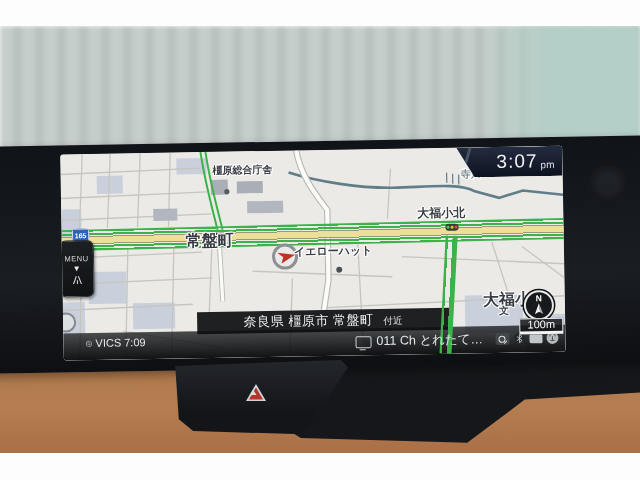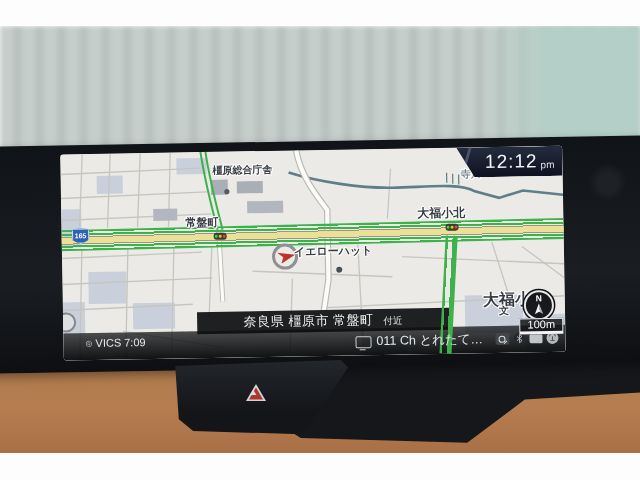--- a/index.html
+++ b/index.html
@@ -224,33 +224,40 @@
         </div>
 
       <div class="route-badge">165</div>
 
       <div class="car-marker">
         <span class="car-arrow"></span>
       </div>
       <div class="map-edge-icon"></div>
 
       <span class="map-label" style="left:152px;top:12px;font-size:10px;">橿原総合庁舎</span>
-      <span class="map-label" style="left:124px;top:63px;font-size:11px;">常盤町</span>
+      <span class="map-label" style="left:124px;top:79px;font-size:16px;">常盤町</span>
       <span class="map-label" style="left:356px;top:57px;font-size:12px;text-align:right;">大福小北</span>
       <span class="map-label" style="left:232px;top:94px;font-size:11px;">イエローハット</span>
       <span class="map-label" style="left:392px;top:20px;font-size:10px;color:#78878e;margin-left:8px;">寺川</span>
       <span class="map-label" style="left:420px;top:143px;font-size:16px;">大福小</span>
       <span class="map-label" style="left:436px;top:157px;font-size:10px;">文</span>
 
       <div class="clock-banner">
         <span class="edge"></span>
-        <span class="clock-time">12:12</span>
+        <span class="clock-time">3:07</span>
         <span class="clock-ampm">pm</span>
       </div>
 
+      <div class="menu-btn">
+        <span class="m-label">MENU</span>
+        <span class="m-arrow">▼</span>
+        <svg width="14" height="9" viewBox="0 0 14 9">
+          <path d="M3,9 L6,1 M11,9 L8,1 M7,9 L7,5" stroke="#cfd2d4" stroke-width="1.1" fill="none"></path>
+        </svg>
+      </div>
 
       <div class="bottom-band"></div>
 
       <div class="address-bar">
         <span class="a-main">奈良県 橿原市 常盤町</span>
         <span class="a-suffix">付近</span>
       </div>
 
       <div class="vics">
         <span class="v-mark">◎</span>

